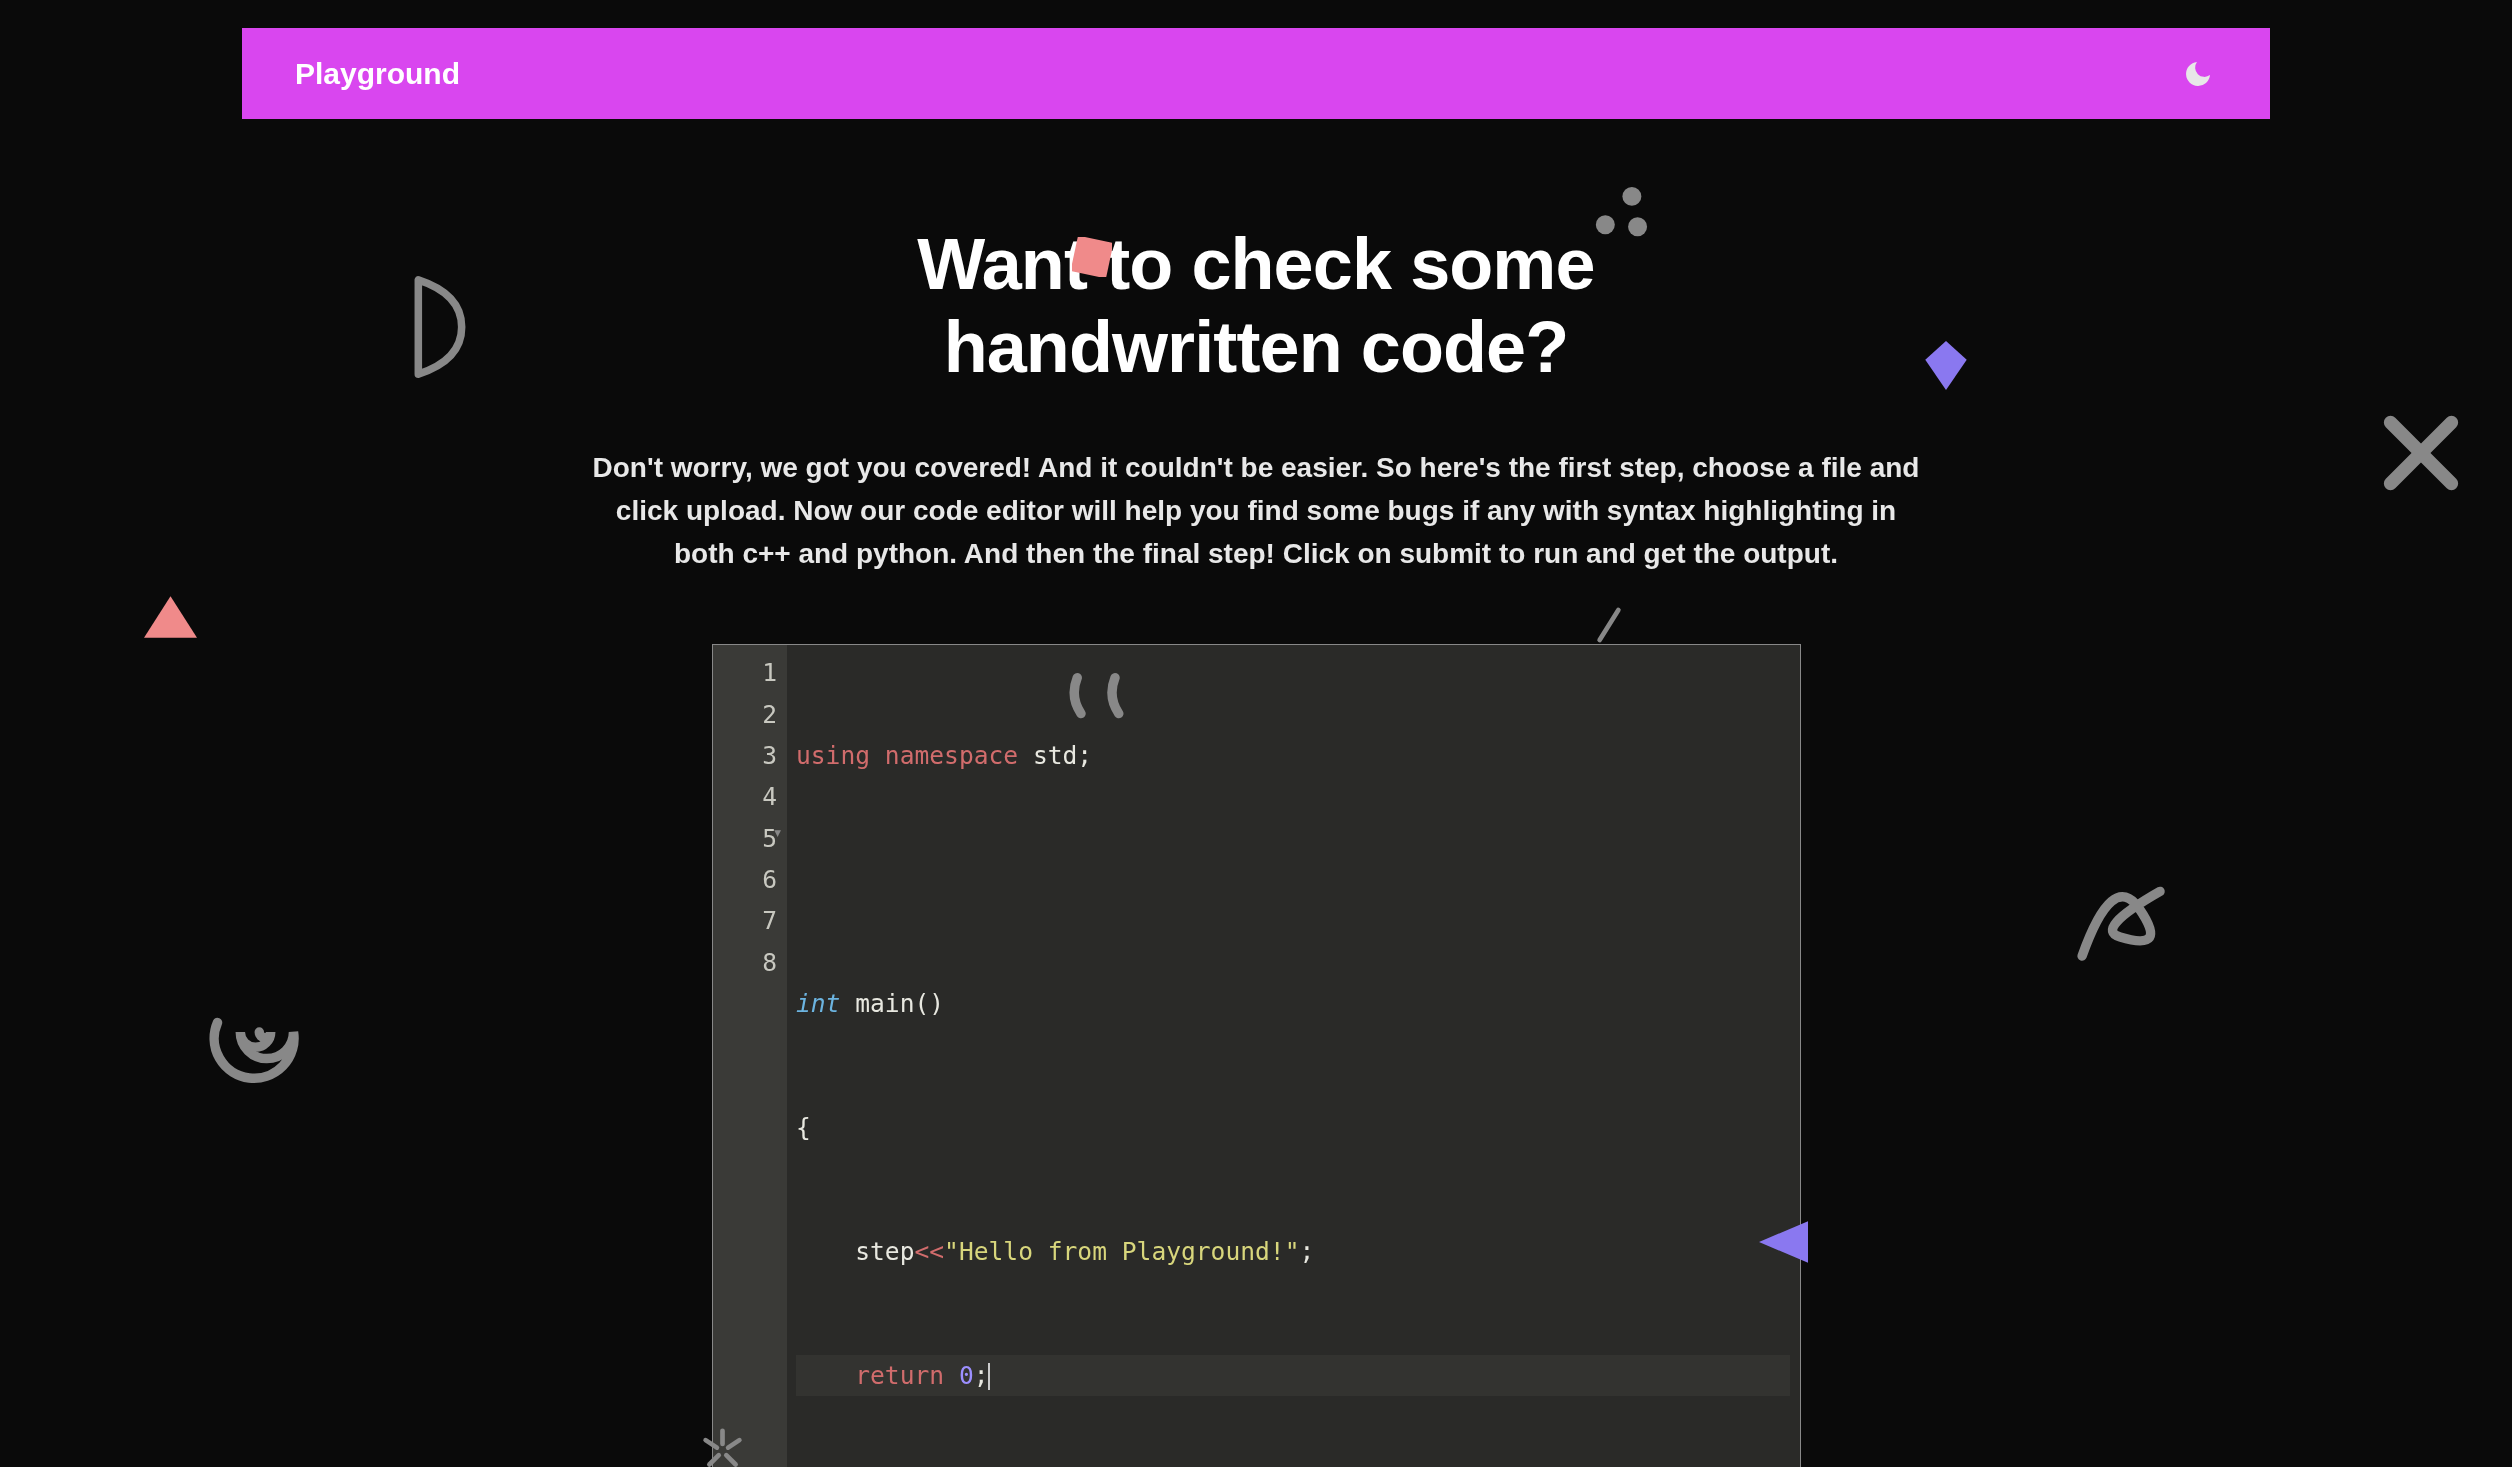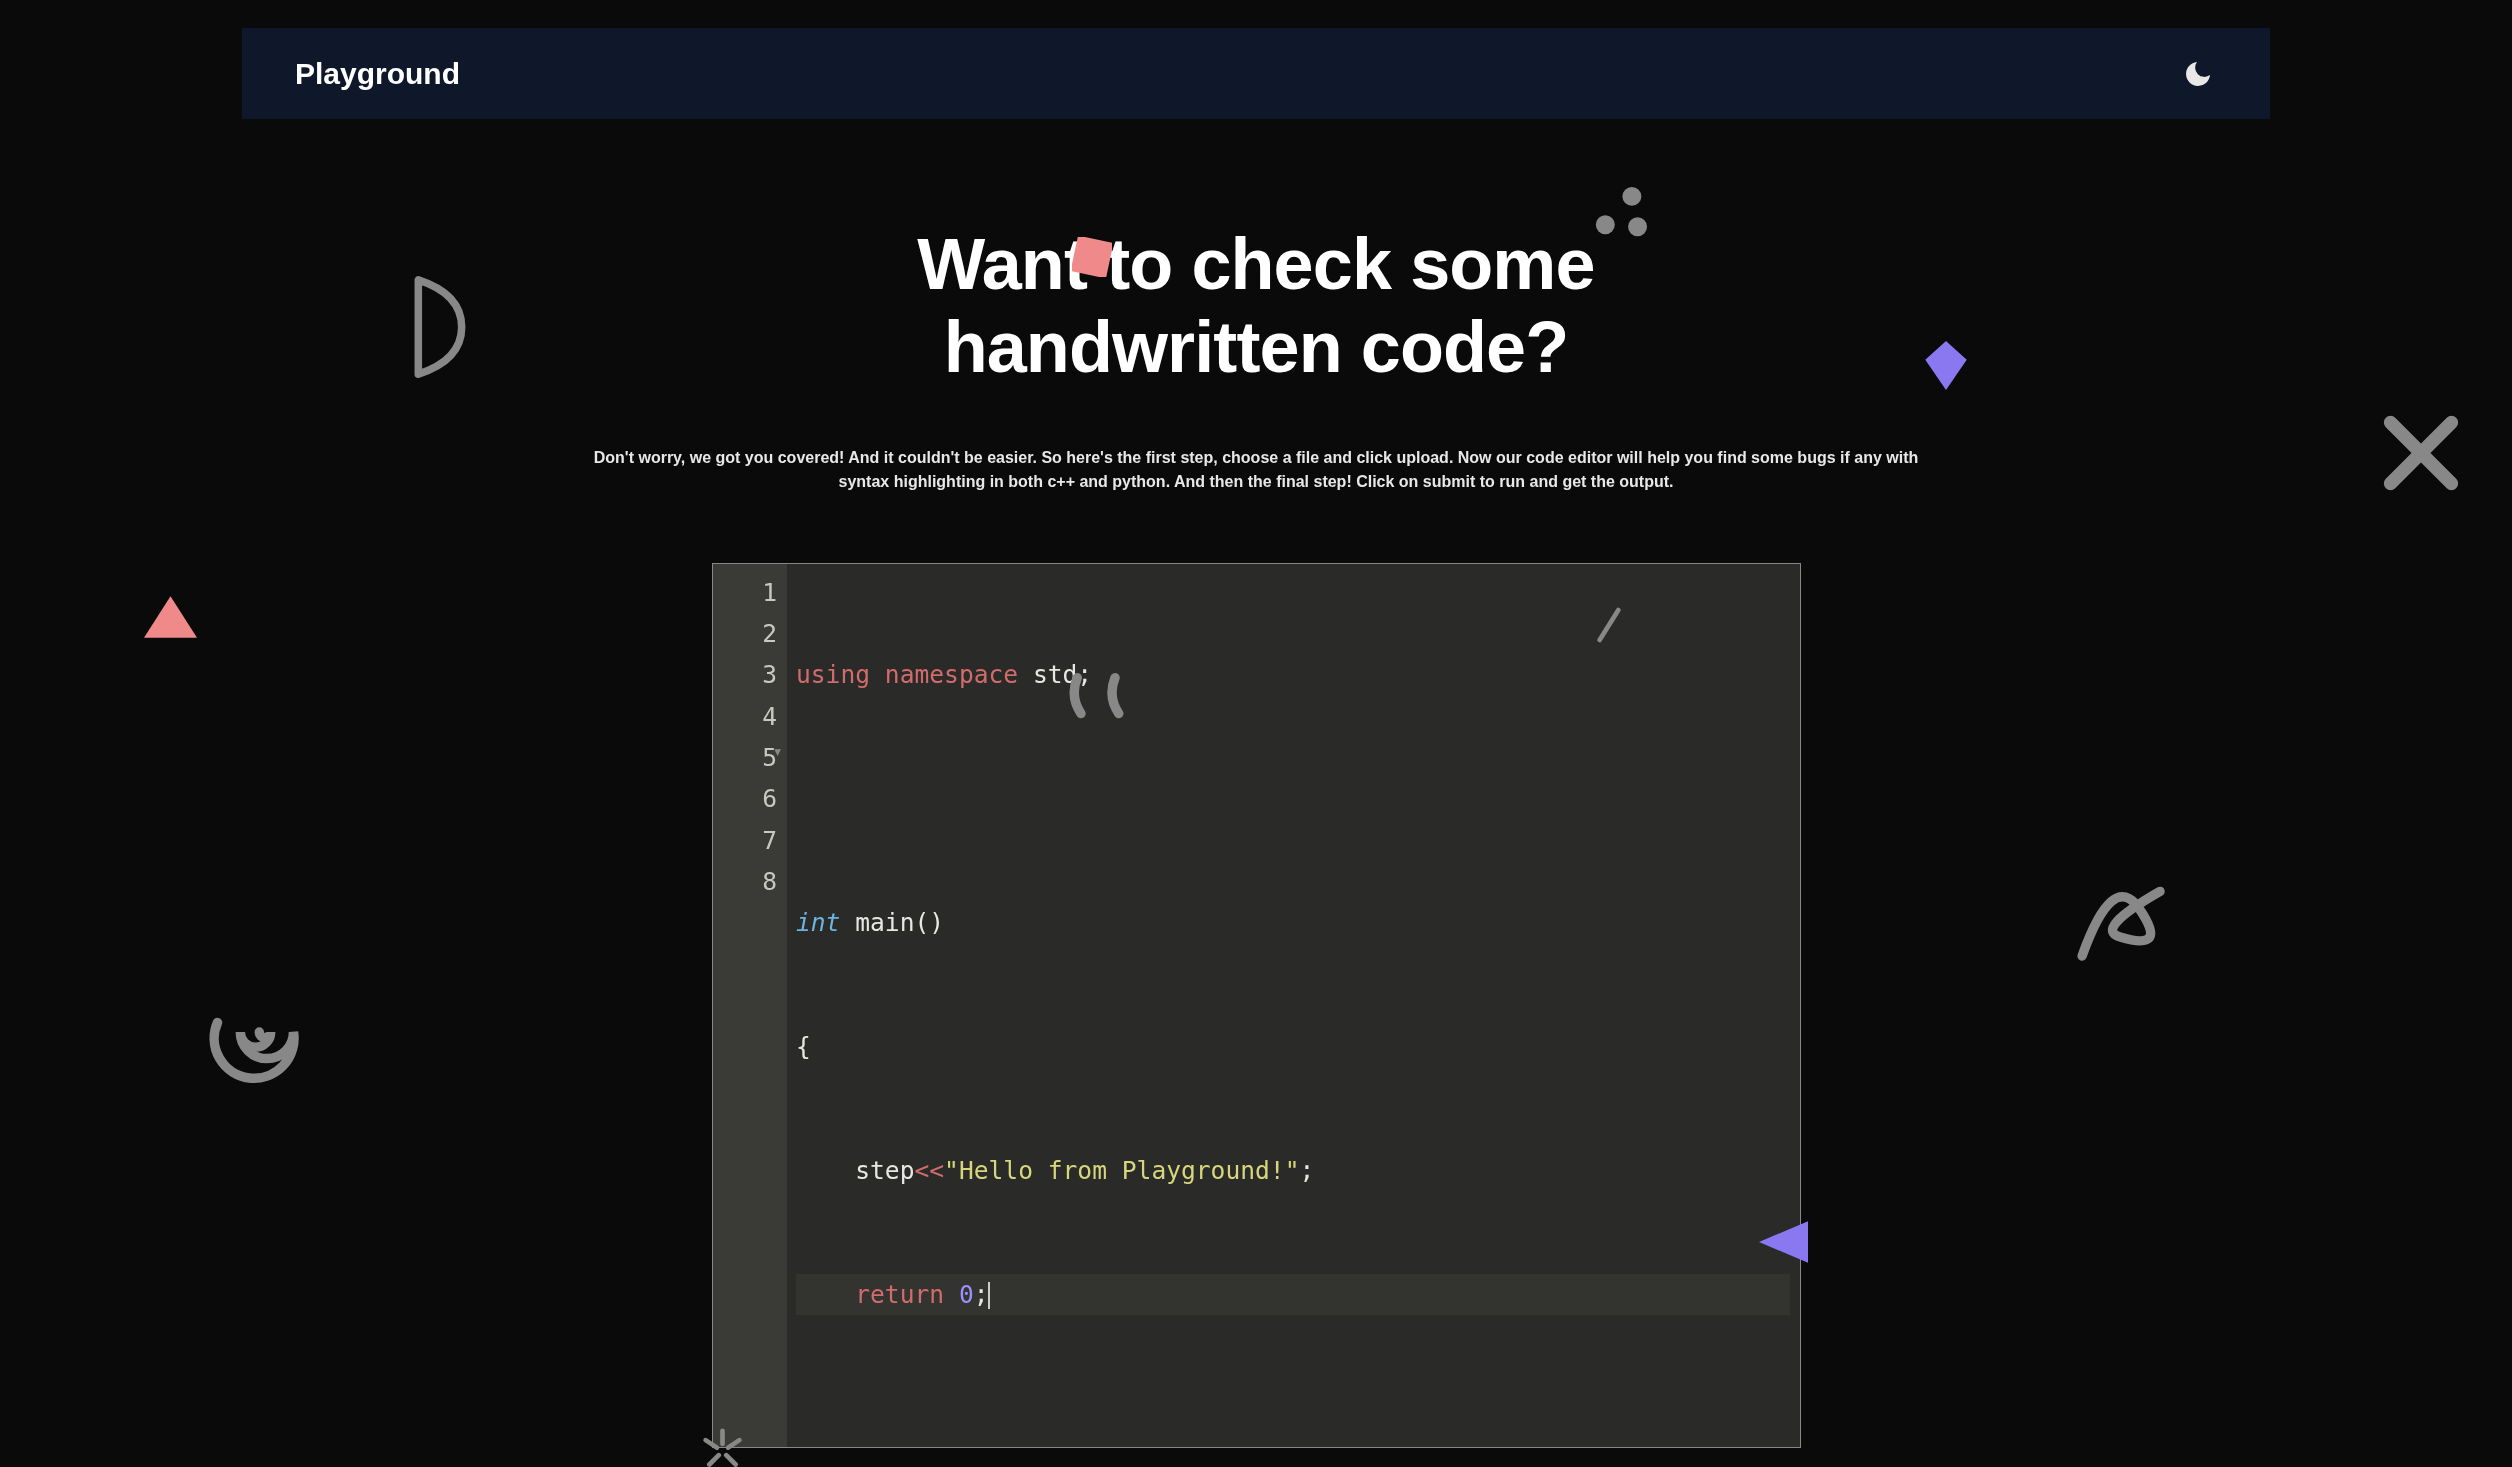--- a/index.html
+++ b/index.html
@@ -11,21 +11,21 @@
     body {
       background: #0a0a0a;
       color: #ffffff;
       font-family: -apple-system, BlinkMacSystemFont, "Segoe UI", Helvetica, Arial, sans-serif;
       min-height: 100vh;
       overflow-x: hidden;
       position: relative;
     }
 
     .header {
-      background: #0f172a;
+      background: #d946ef;
       margin: 28px 242px 0;
       padding: 26.5px 53px;
       display: flex;
       justify-content: space-between;
       align-items: center;
     }
 
     .header-title {
       font-size: 30px;
       font-weight: 700;
@@ -50,21 +50,21 @@
     .hero-title {
       font-size: 72px;
       font-weight: 800;
       line-height: 1.15;
       letter-spacing: -0.9px;
       max-width: 1041px;
       margin: 0 auto;
     }
 
     .hero-subtitle {
-      font-size: 16px;
+      font-size: 28px;
       font-weight: 600;
       line-height: 1.55;
       max-width: 1344px;
       margin: 57px auto 0;
       color: #e8e8e8;
     }
 
     .editor-container {
       max-width: 1089px;
       margin: 68px auto 0;

